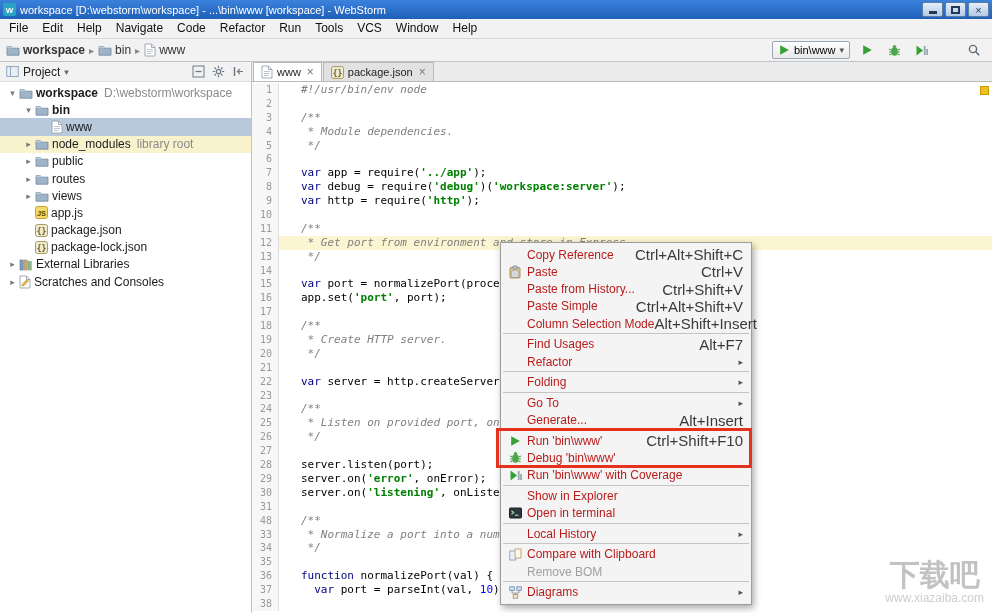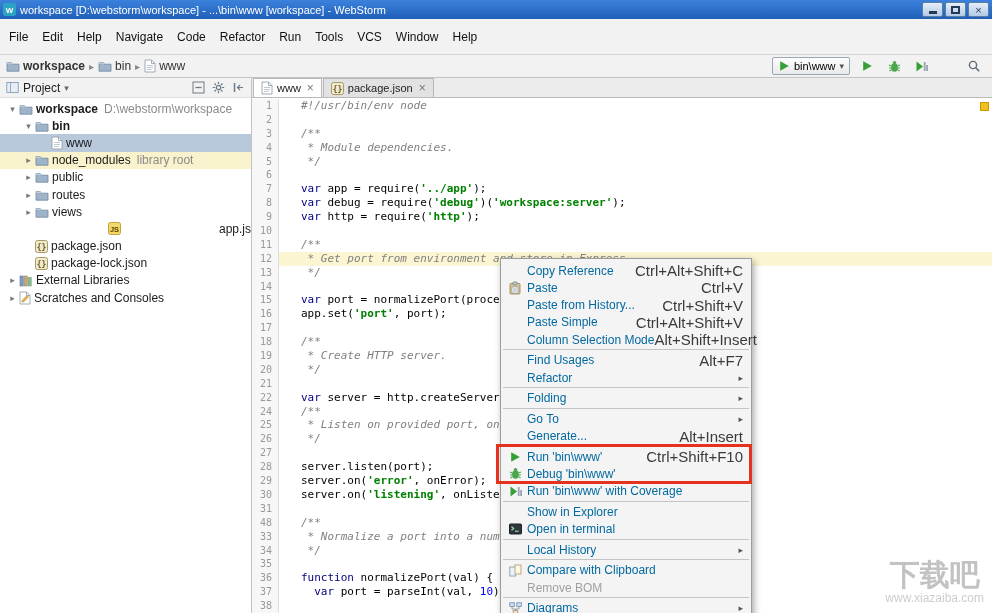--- a/index.html
+++ b/index.html
@@ -9,21 +9,21 @@
   
   .titlebar{height:19px;background:linear-gradient(#3b82dd,#1f5fb8);display:flex;align-items:center;padding:0 3px;color:#fff}
   .app-icon{margin-right:4px;display:inline-flex}
   .title-text{font-size:11px;white-space:nowrap;overflow:hidden}
   .win-controls{margin-left:auto;display:flex;gap:2px}
   .win-btn{width:21px;height:15px;background:linear-gradient(#e6eef9,#b3cae6);border:1px solid #5c7fa0;border-radius:2px;display:flex;align-items:center;justify-content:center;font-size:11px;color:#1c3650;cursor:default}
   .sh-min{width:8px;height:3px;background:#223a55;margin-top:6px}
   .sh-max{width:9px;height:8px;border:2px solid #223a55}
 
   
-  .menubar{height:36px;background:#f2f2f2;border-bottom:1px solid #d6d6d6;display:flex;align-items:center;padding-left:2px}
+  .menubar{height:20px;background:#f2f2f2;border-bottom:1px solid #d6d6d6;display:flex;align-items:flex-start;padding-left:2px}
   .menu-item{padding:2px 7px;color:#111}
 
   
   .toolbar{height:23px;background:#f2f2f2;border-bottom:1px solid #c3c3c3;display:flex;align-items:center;padding:0 6px}
   .breadcrumbs{display:flex;align-items:center;gap:3px}
   .bc-item{display:flex;align-items:center;gap:3px;color:#333}
   .bc-item .b{font-weight:bold}
   .bc-sep{color:#888;font-size:10px;padding:0 1px}
   .toolbar-right{margin-left:auto;display:flex;align-items:center;gap:7px;padding-right:2px}
   .run-combo{display:flex;align-items:center;gap:4px;height:18px;padding:0 5px;border:1px solid #9aa7b5;border-radius:2px;background:linear-gradient(#fefefe,#e9e9e9);font-size:11px}
@@ -61,21 +61,21 @@
   .tk-str{color:#008000;font-weight:bold}
   .tk-cmt{color:#808080;font-style:italic}
   .tk-num{color:#0000ff}
   .tk-txt{color:#000}
   .inspection-marker{position:absolute;top:24px;right:3px;width:9px;height:9px;background:#f0c11e;border:1px solid #c79a00;z-index:5}
 
   
   .ctx{position:absolute;left:248px;top:180px;width:252px;background:#f4f4f4;border:1px solid #9c9c9c;box-shadow:2px 3px 7px rgba(0,0,0,.35);padding:3px 0;z-index:10}
   .ctx-item{height:17.25px;display:flex;align-items:center;padding:0 8px 0 5px}
   .ctx-ic{width:18px;flex:none;display:flex;justify-content:center;align-items:center}
-  .ctx-label{margin-left:3px;color:#0369a1;white-space:nowrap}
+  .ctx-label{margin-left:3px;color:#b91c1c;white-space:nowrap}
   .ctx-item.disabled .ctx-label{color:#a0a0a0}
   .ctx-short{margin-left:auto;color:#3a3a3a;font-size:15px;white-space:nowrap}
   .ctx-sub{margin-left:auto;color:#555;font-size:9px}
   .ctx-sep{height:1px;background:#c4c4c4;margin:1.2px 2px}
 
   
   .red-box{position:absolute;left:244px;top:366px;width:256px;height:40px;border:3px solid #e5321f;z-index:20;background:transparent}
 
   
   .watermark{position:absolute;right:8px;bottom:8px;text-align:center;z-index:30;opacity:.8}
@@ -301,21 +301,21 @@
         <div class="tree-row" style="padding-left: 22px;">
           <span class="chev">▸</span>
           <span class="ic">
             <svg width="14" height="12" viewBox="0 0 14 12">
               <path d="M1 2.5h4.2l1.2 1.7H13v7H1z" fill="#9fb4c8" stroke="#71889e" stroke-width="0.8"></path>
               <path d="M1 2.5h4.2l1 1.4H1z" fill="#bccddd"></path>
             </svg>
           </span>
           <span class="t-label">views</span>
         </div>
-        <div class="tree-row" style=" justify-content: space-between;">
+        <div class="tree-row" style="padding-left: 22px;">
           <span class="chev"></span>
           <span class="ic">
             <svg width="13" height="13" viewBox="0 0 13 13">
               <rect x="0.5" y="0.5" width="12" height="12" rx="2" fill="#f3d96a" stroke="#c3a33c"></rect>
               <text x="6.5" y="9.8" font-size="7.5" font-weight="bold" text-anchor="middle" fill="#584400" font-family="Liberation Sans,sans-serif">JS</text>
             </svg>
           </span>
           <span class="t-label">app.js</span>
         </div>
         <div class="tree-row" style="padding-left: 22px;">
@@ -403,20 +403,21 @@
         <div class="cl"><span class="ln">13</span><span class="ct"><span class="tk-cmt"> */</span></span></div>
         <div class="cl"><span class="ln">14</span><span class="ct"></span></div>
         <div class="cl"><span class="ln">15</span><span class="ct"><span class="tk-kw">var</span><span class="tk-txt"> port = normalizePort(process.env.PORT || </span><span class="tk-str">'3000'</span><span class="tk-txt">);</span></span></div>
         <div class="cl"><span class="ln">16</span><span class="ct"><span class="tk-txt">app.set(</span><span class="tk-str">'port'</span><span class="tk-txt">, port);</span></span></div>
         <div class="cl"><span class="ln">17</span><span class="ct"></span></div>
         <div class="cl"><span class="ln">18</span><span class="ct"><span class="tk-cmt">/**</span></span></div>
         <div class="cl"><span class="ln">19</span><span class="ct"><span class="tk-cmt"> * Create HTTP server.</span></span></div>
         <div class="cl"><span class="ln">20</span><span class="ct"><span class="tk-cmt"> */</span></span></div>
         <div class="cl"><span class="ln">21</span><span class="ct"></span></div>
         <div class="cl"><span class="ln">22</span><span class="ct"><span class="tk-kw">var</span><span class="tk-txt"> server = http.createServer(app);</span></span></div>
+        <div class="cl"><span class="ln">23</span><span class="ct"></span></div>
         <div class="cl"><span class="ln">24</span><span class="ct"><span class="tk-cmt">/**</span></span></div>
         <div class="cl"><span class="ln">25</span><span class="ct"><span class="tk-cmt"> * Listen on provided port, on all network interfaces.</span></span></div>
         <div class="cl"><span class="ln">26</span><span class="ct"><span class="tk-cmt"> */</span></span></div>
         <div class="cl"><span class="ln">27</span><span class="ct"></span></div>
         <div class="cl"><span class="ln">28</span><span class="ct"><span class="tk-txt">server.listen(port);</span></span></div>
         <div class="cl"><span class="ln">29</span><span class="ct"><span class="tk-txt">server.on(</span><span class="tk-str">'error'</span><span class="tk-txt">, onError);</span></span></div>
         <div class="cl"><span class="ln">30</span><span class="ct"><span class="tk-txt">server.on(</span><span class="tk-str">'listening'</span><span class="tk-txt">, onListening);</span></span></div>
         <div class="cl"><span class="ln">31</span><span class="ct"></span></div>
         <div class="cl"><span class="ln">48</span><span class="ct"><span class="tk-cmt">/**</span></span></div>
         <div class="cl"><span class="ln">33</span><span class="ct"><span class="tk-cmt"> * Normalize a port into a number, string, or false.</span></span></div>

